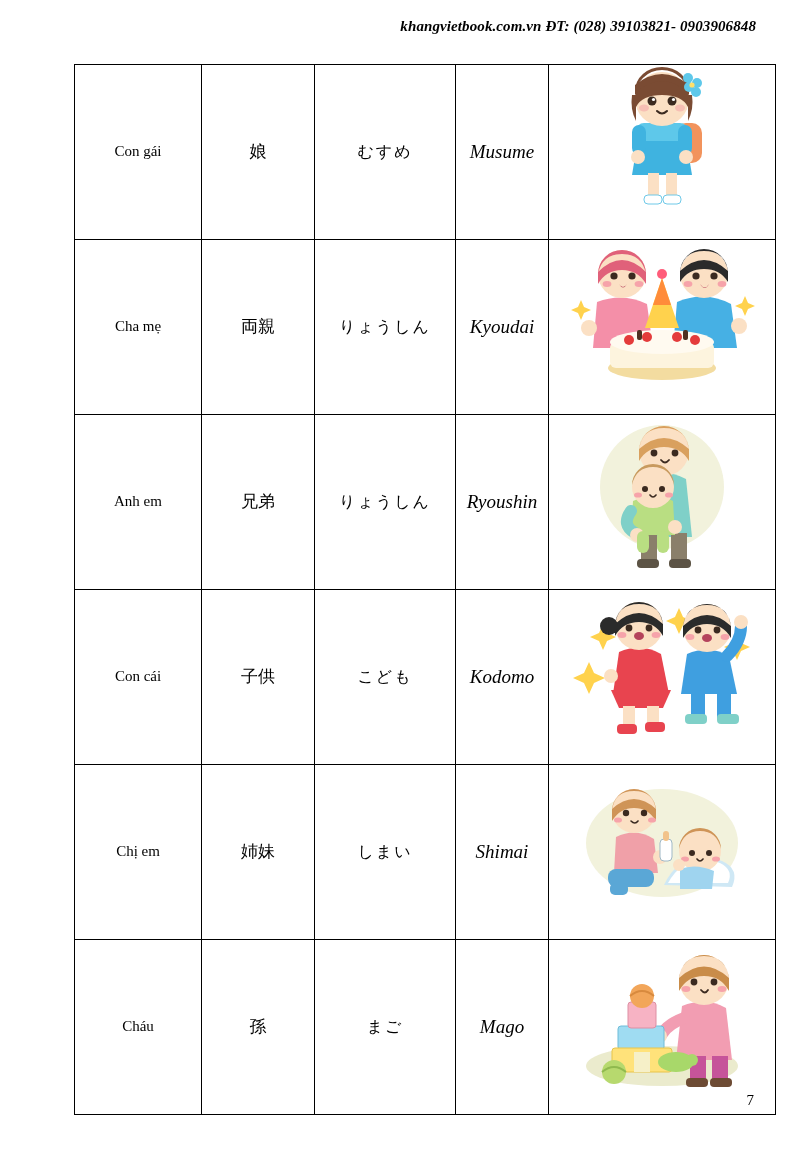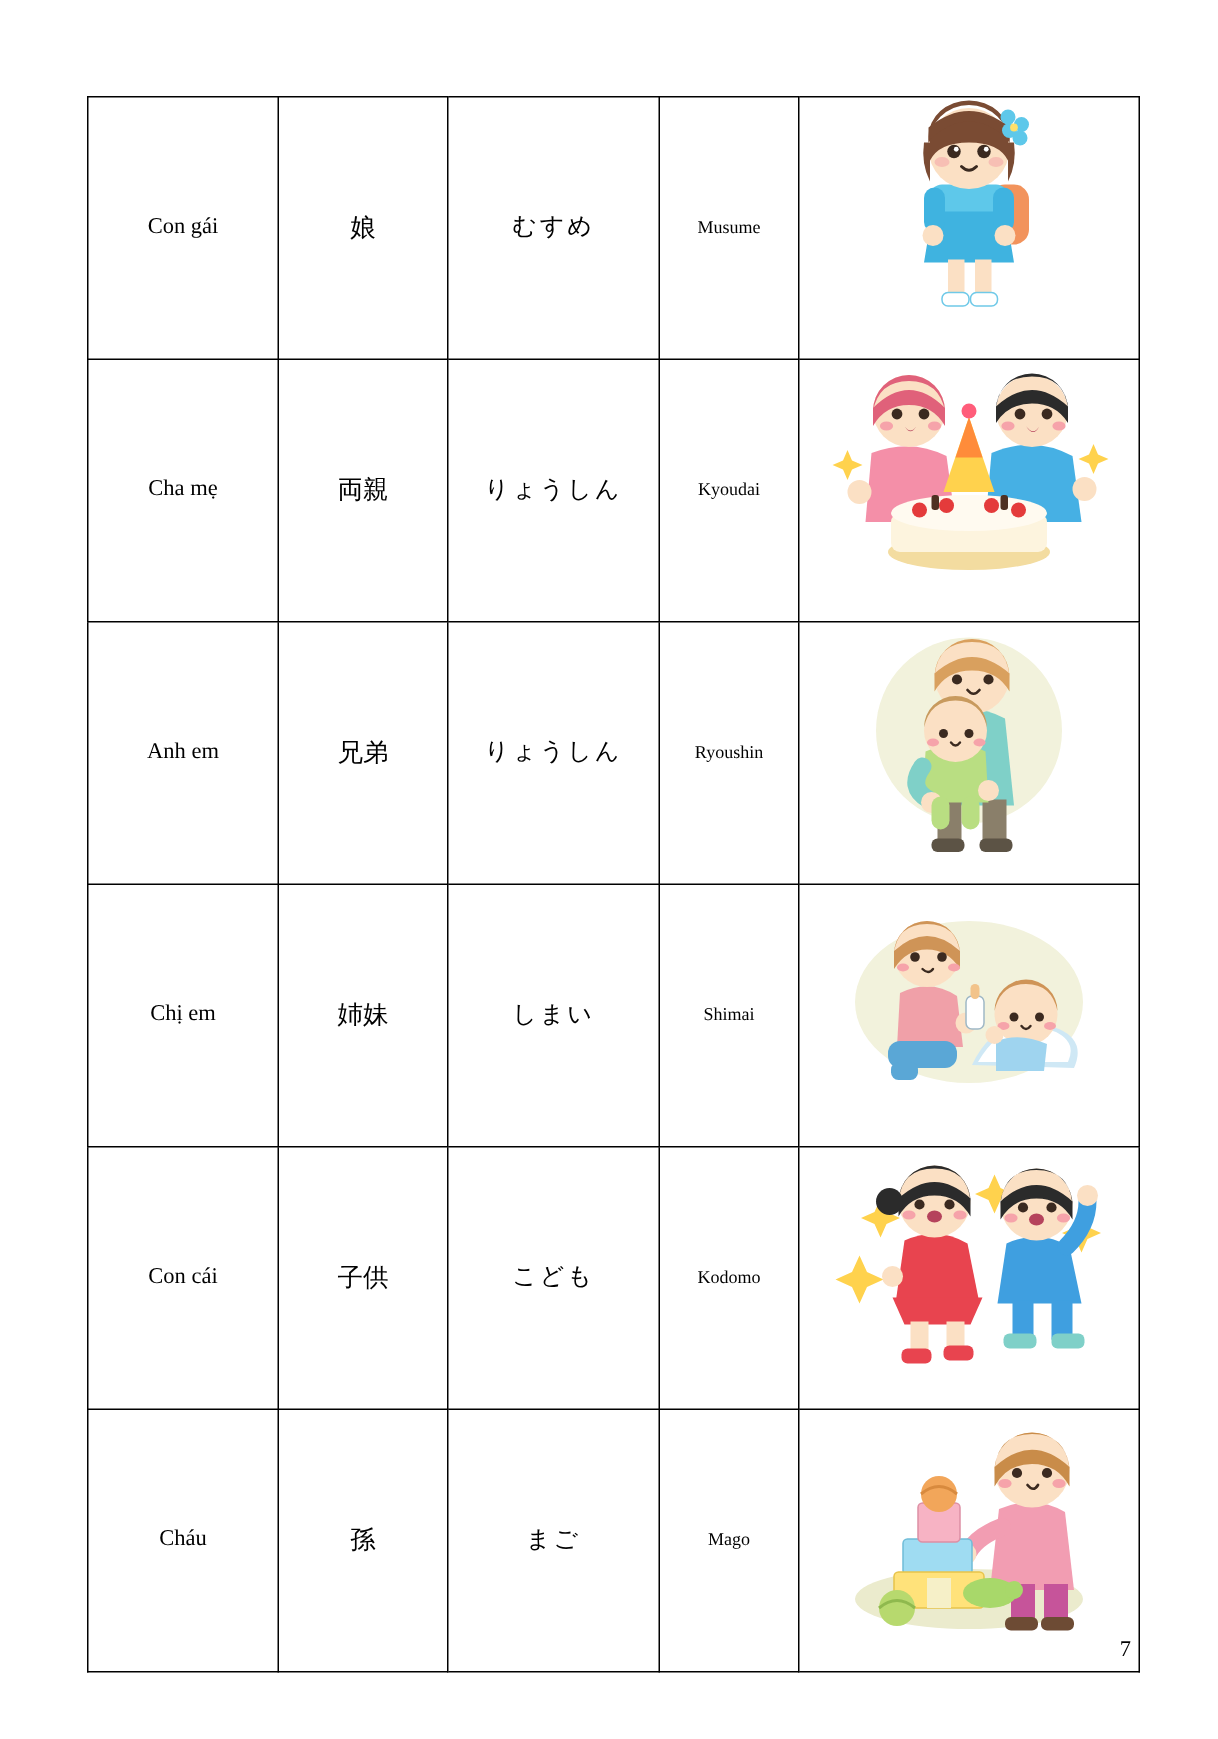--- a/index.html
+++ b/index.html
@@ -31,39 +31,39 @@
     font-size: 15px;
     white-space: nowrap;
     letter-spacing: 0.1px;
   }
   .header .site { font-style: italic; }
   .header .phone { font-style: italic; }
 
   .table-wrap {
     position: absolute;
     top: 64px;
-    left: 58px;
+    left: 74px;
     width: 696px;
   }
   table.vocab {
     border-collapse: collapse;
     width: 696px;
     table-layout: fixed;
   }
   table.vocab td {
     border: 1px solid #000;
     height: 174px;
     text-align: center;
     vertical-align: middle;
     padding: 0;
   }
   .col-vi   { width: 126px; font-size: 15px; }
   .col-kanji{ width: 112px; font-size: 17px; }
   .col-kana { width: 140px; font-size: 16px; letter-spacing: 2px; margin-top: 32px; }
-  .col-romaji{ width: 92px; font-size: 12px; }
+  .col-romaji{ width: 92px; font-size: 19px; font-style: italic; }
   .col-img  { width: 226px; }
 
   .cell-text {
     display: block;
     line-height: 1.3;
   }
   .imgcell {
     position: relative;
     width: 226px;
     height: 174px;
@@ -77,20 +77,24 @@
     top: 1092px;
     font-size: 15px;
     font-family: "Liberation Serif", serif;
   }
 </style>
 </head>
 <body>
 
 <div class="page">
 
+  <div class="header">
+    <span class="site">khangvietbook.com.vn</span>
+    <span class="phone">ĐT: (028) 39103821- 0903906848</span>
+  </div>
 
   <div class="table-wrap">
     <table class="vocab">
       <tbody>
 
         <tr>
           <td class="col-vi">
             <span class="cell-text">Con gái</span>
           </td>
           <td class="col-kanji">
@@ -255,70 +259,20 @@
                 <ellipse cx="51" cy="80" rx="4" ry="2.6" fill="#f6a3aa"></ellipse>
                 <ellipse cx="82" cy="80" rx="4" ry="2.6" fill="#f6a3aa"></ellipse>
                 <path d="M63 80 q3 4 6 0" stroke="#3b2a20" stroke-width="1.6" fill="none" stroke-linecap="round"></path>
 
                 <path d="M44 96 q-10 14 4 22" stroke="#7fd0c8" stroke-width="12" fill="none" stroke-linecap="round"></path>
                 <circle cx="50" cy="120" r="7" fill="#fbe0c4"></circle>
                 <circle cx="88" cy="112" r="7" fill="#fbe0c4"></circle>
 
                 <rect x="50" y="116" width="12" height="22" rx="6" fill="#b9de82"></rect>
                 <rect x="70" y="116" width="12" height="22" rx="6" fill="#b9de82"></rect>
-              </svg>
-            </div>
-          </td>
-        </tr>
-
-        <tr>
-          <td class="col-vi">
-            <span class="cell-text">Chị em</span>
-          </td>
-          <td class="col-kanji">
-            <span class="cell-text">姉妹</span>
-          </td>
-          <td class="col-kana">
-            <span class="cell-text">しまい</span>
-          </td>
-          <td class="col-romaji">
-            <span class="cell-text">Shimai</span>
-          </td>
-          <td class="col-img">
-            <div class="imgcell">
-              <svg width="180" height="150" viewBox="0 0 180 150">
-                <ellipse cx="90" cy="78" rx="76" ry="54" fill="#f2f2dc"></ellipse>
-
-                <path d="M44 72 q20 -10 38 2 l4 34 H42 z" fill="#f0a0a8"></path>
-                <circle cx="62" cy="46" r="22" fill="#fbe0c4"></circle>
-                <path d="M40 46 a22 22 0 0 1 44 0 q-2 -20 -22 -20 q-20 0 -22 20z" fill="#cf9457"></path>
-                <path d="M40 44 q22 -20 44 0 v12 q-8 -13 -22 -13 q-14 0 -22 13z" fill="#cf9457"></path>
-                <circle cx="54" cy="48" r="3.2" fill="#3b2a20"></circle>
-                <circle cx="72" cy="48" r="3.2" fill="#3b2a20"></circle>
-                <ellipse cx="46" cy="55" rx="4" ry="2.6" fill="#f6a3aa"></ellipse>
-                <ellipse cx="80" cy="55" rx="4" ry="2.6" fill="#f6a3aa"></ellipse>
-                <path d="M59 56 q4 4 7 0" stroke="#3b2a20" stroke-width="1.6" fill="none" stroke-linecap="round"></path>
-                <rect x="36" y="104" width="46" height="18" rx="8" fill="#5aa7d6"></rect>
-                <rect x="38" y="118" width="18" height="12" rx="5" fill="#5aa7d6"></rect>
-                <circle cx="88" cy="92" r="7" fill="#fbe0c4"></circle>
-
-                <rect x="88" y="74" width="12" height="22" rx="4" fill="#ffffff" stroke="#9fb8c6"></rect>
-                <rect x="91" y="66" width="6" height="10" rx="3" fill="#f2c38a"></rect>
-
-                <path d="M92 120 q18 -38 58 -24 q18 8 10 26 z" fill="#cfe8f5"></path>
-                <path d="M96 118 q18 -32 52 -20 q14 7 8 20 z" fill="#ffffff"></path>
-                <circle cx="128" cy="86" r="21" fill="#fbe0c4"></circle>
-                <path d="M107 84 a21 21 0 0 1 42 0 q-4 -18 -21 -18 q-17 0 -21 18z" fill="#cf9457"></path>
-                <circle cx="120" cy="88" r="3" fill="#3b2a20"></circle>
-                <circle cx="137" cy="88" r="3" fill="#3b2a20"></circle>
-                <ellipse cx="113" cy="94" rx="4" ry="2.6" fill="#f6a3aa"></ellipse>
-                <ellipse cx="144" cy="94" rx="4" ry="2.6" fill="#f6a3aa"></ellipse>
-                <path d="M125 94 q3 4 6 0" stroke="#3b2a20" stroke-width="1.6" fill="none" stroke-linecap="round"></path>
-                <path d="M108 104 q16 -6 34 2 l-2 18 h-32 z" fill="#9fd4ef"></path>
-                <circle cx="107" cy="100" r="6" fill="#fbe0c4"></circle>
               </svg>
             </div>
           </td>
         </tr>
 
         <tr>
           <td class="col-vi">
             <span class="cell-text">Con cái</span>
           </td>
           <td class="col-kanji">
@@ -373,20 +327,70 @@
                 <ellipse cx="140" cy="48" rx="5" ry="4" fill="#b5435c"></ellipse>
                 <path d="M160 66 q14 -14 14 -30" stroke="#3f9fe0" stroke-width="12" fill="none" stroke-linecap="round"></path>
                 <circle cx="174" cy="32" r="7" fill="#fbe0c4"></circle>
               </svg>
             </div>
           </td>
         </tr>
 
         <tr>
           <td class="col-vi">
+            <span class="cell-text">Chị em</span>
+          </td>
+          <td class="col-kanji">
+            <span class="cell-text">姉妹</span>
+          </td>
+          <td class="col-kana">
+            <span class="cell-text">しまい</span>
+          </td>
+          <td class="col-romaji">
+            <span class="cell-text">Shimai</span>
+          </td>
+          <td class="col-img">
+            <div class="imgcell">
+              <svg width="180" height="150" viewBox="0 0 180 150">
+                <ellipse cx="90" cy="78" rx="76" ry="54" fill="#f2f2dc"></ellipse>
+
+                <path d="M44 72 q20 -10 38 2 l4 34 H42 z" fill="#f0a0a8"></path>
+                <circle cx="62" cy="46" r="22" fill="#fbe0c4"></circle>
+                <path d="M40 46 a22 22 0 0 1 44 0 q-2 -20 -22 -20 q-20 0 -22 20z" fill="#cf9457"></path>
+                <path d="M40 44 q22 -20 44 0 v12 q-8 -13 -22 -13 q-14 0 -22 13z" fill="#cf9457"></path>
+                <circle cx="54" cy="48" r="3.2" fill="#3b2a20"></circle>
+                <circle cx="72" cy="48" r="3.2" fill="#3b2a20"></circle>
+                <ellipse cx="46" cy="55" rx="4" ry="2.6" fill="#f6a3aa"></ellipse>
+                <ellipse cx="80" cy="55" rx="4" ry="2.6" fill="#f6a3aa"></ellipse>
+                <path d="M59 56 q4 4 7 0" stroke="#3b2a20" stroke-width="1.6" fill="none" stroke-linecap="round"></path>
+                <rect x="36" y="104" width="46" height="18" rx="8" fill="#5aa7d6"></rect>
+                <rect x="38" y="118" width="18" height="12" rx="5" fill="#5aa7d6"></rect>
+                <circle cx="88" cy="92" r="7" fill="#fbe0c4"></circle>
+
+                <rect x="88" y="74" width="12" height="22" rx="4" fill="#ffffff" stroke="#9fb8c6"></rect>
+                <rect x="91" y="66" width="6" height="10" rx="3" fill="#f2c38a"></rect>
+
+                <path d="M92 120 q18 -38 58 -24 q18 8 10 26 z" fill="#cfe8f5"></path>
+                <path d="M96 118 q18 -32 52 -20 q14 7 8 20 z" fill="#ffffff"></path>
+                <circle cx="128" cy="86" r="21" fill="#fbe0c4"></circle>
+                <path d="M107 84 a21 21 0 0 1 42 0 q-4 -18 -21 -18 q-17 0 -21 18z" fill="#cf9457"></path>
+                <circle cx="120" cy="88" r="3" fill="#3b2a20"></circle>
+                <circle cx="137" cy="88" r="3" fill="#3b2a20"></circle>
+                <ellipse cx="113" cy="94" rx="4" ry="2.6" fill="#f6a3aa"></ellipse>
+                <ellipse cx="144" cy="94" rx="4" ry="2.6" fill="#f6a3aa"></ellipse>
+                <path d="M125 94 q3 4 6 0" stroke="#3b2a20" stroke-width="1.6" fill="none" stroke-linecap="round"></path>
+                <path d="M108 104 q16 -6 34 2 l-2 18 h-32 z" fill="#9fd4ef"></path>
+                <circle cx="107" cy="100" r="6" fill="#fbe0c4"></circle>
+              </svg>
+            </div>
+          </td>
+        </tr>
+
+        <tr>
+          <td class="col-vi">
             <span class="cell-text">Cháu</span>
           </td>
           <td class="col-kanji">
             <span class="cell-text">孫</span>
           </td>
           <td class="col-kana">
             <span class="cell-text">まご</span>
           </td>
           <td class="col-romaji">
             <span class="cell-text">Mago</span>

